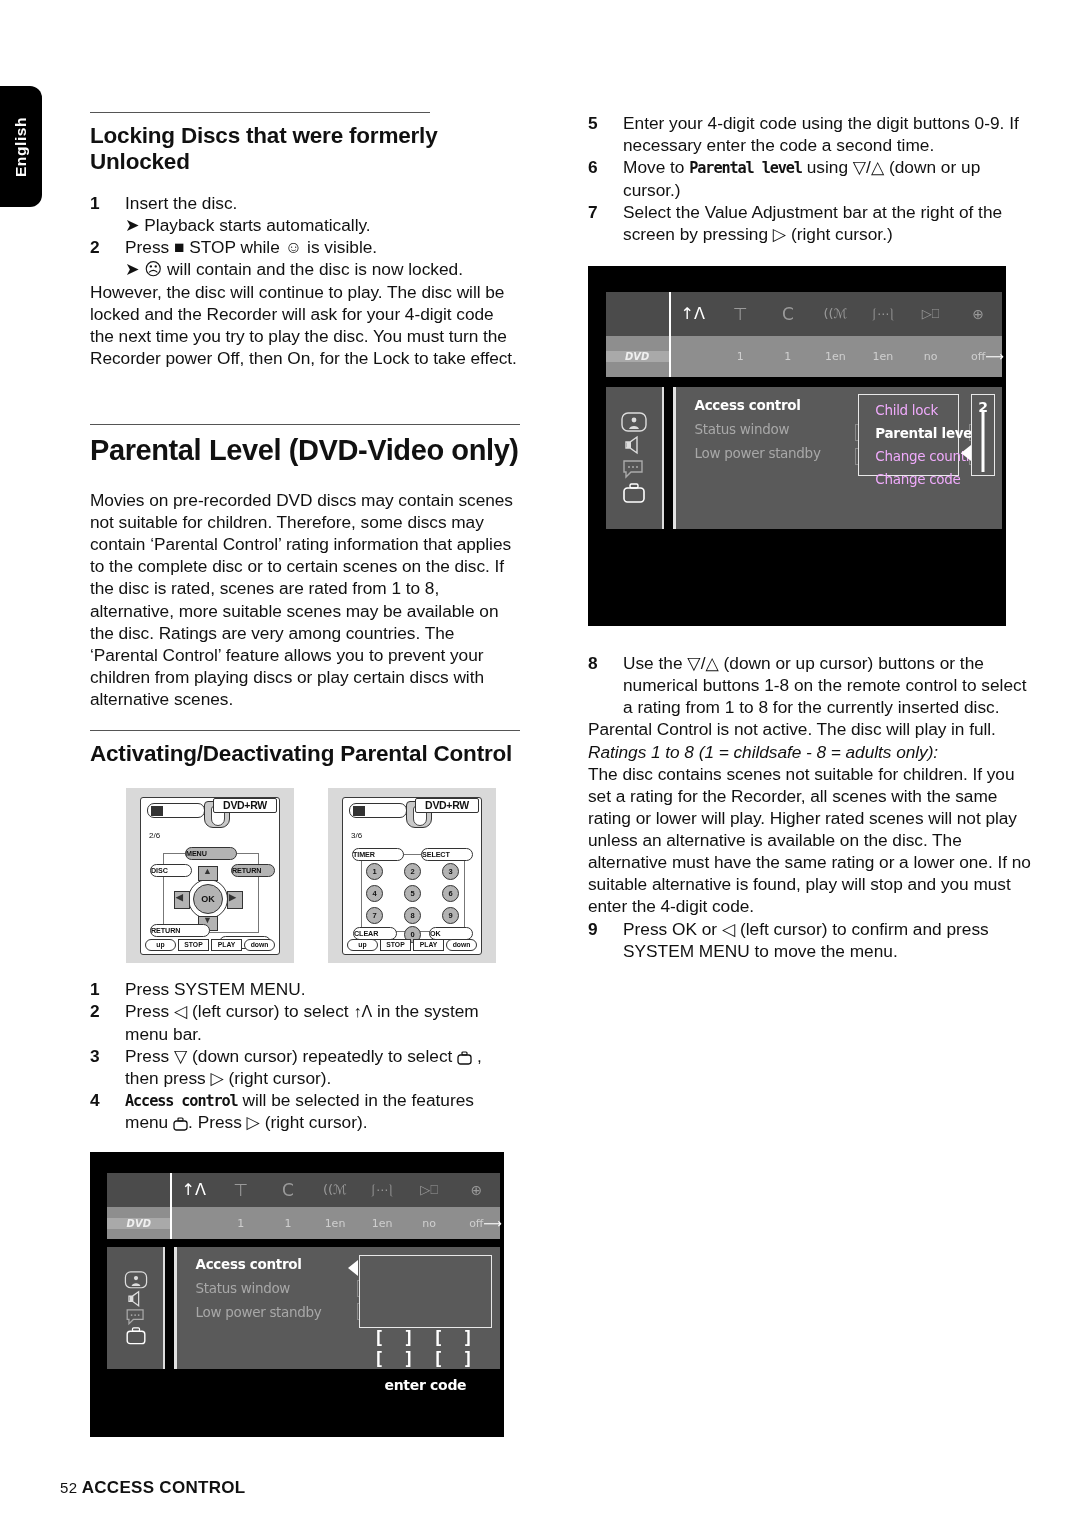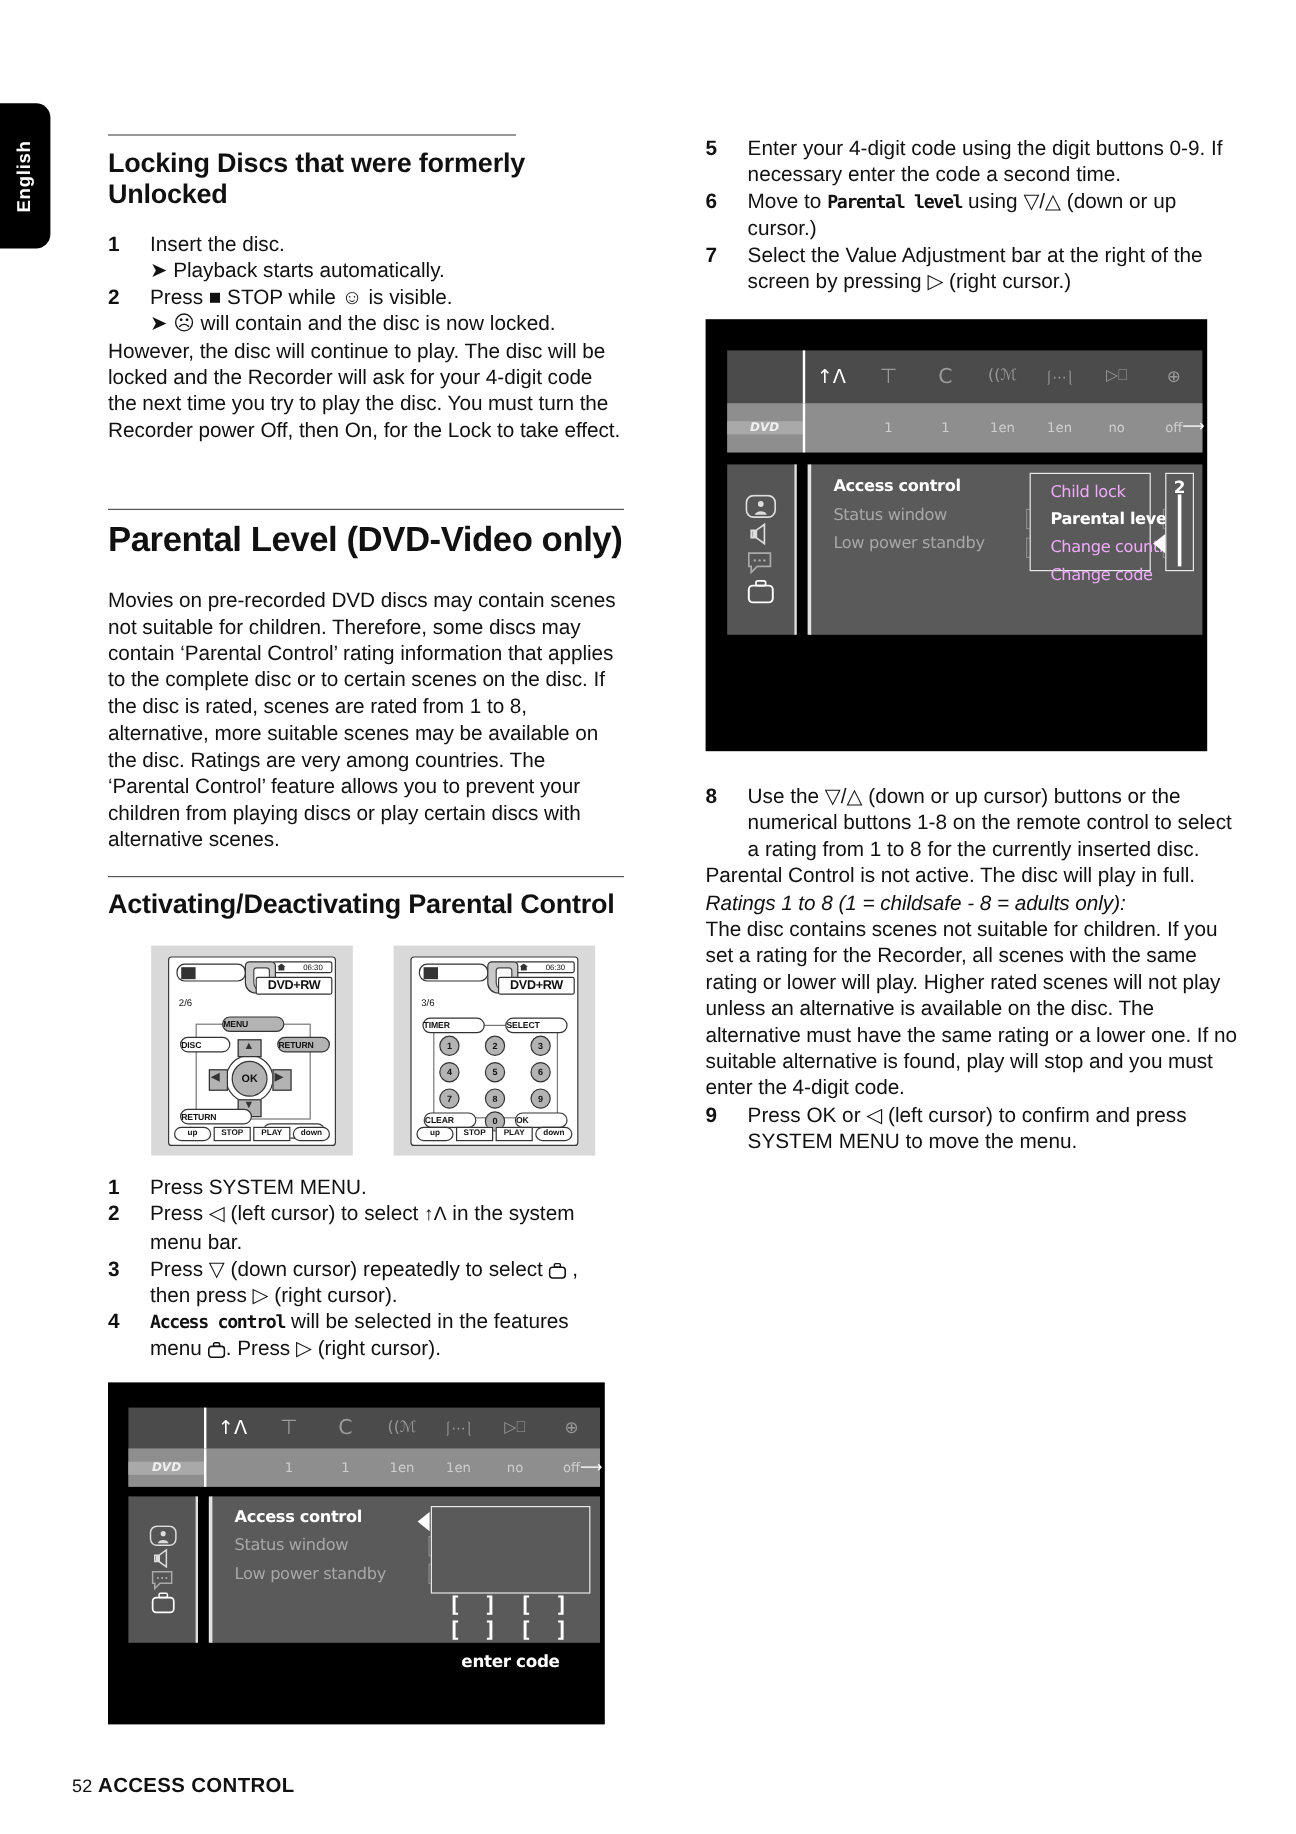--- a/index.html
+++ b/index.html
@@ -181,21 +181,21 @@
   }
   .rem .cradle{
     position:absolute; left:63px; top:3px; width:26px; height:27px;
     border:1.1px solid #333; border-radius:4px 4px 9px 9px; background:#c9c9c9;
   }
   .rem .cradle:after{
     content:""; position:absolute; left:6px; top:4px; width:12px;height:18px;
     border:1.1px solid #444; border-radius:3px 3px 7px 7px; background:#fff;
   }
   .rem .dvdrw{
-    position:absolute; left:72px; top:16px; width:64px; height:15px;
+    position:absolute; left:72px; top:0; width:64px; height:15px;
     background:#fff; border:1.2px solid #333; border-radius:2px;
     font-size:10.5px; font-weight:bold; text-align:center; line-height:13px;
     letter-spacing:-.3px;
   }
   .rem .clock{
     position:absolute; left:86px; top:3px; width:50px; height:10px;
     border:1px solid #333; border-radius:2px; background:#fff;
     font-size:6.5px; text-align:right; padding-right:7px; line-height:9px;
   }
   .rem .clock .home{

